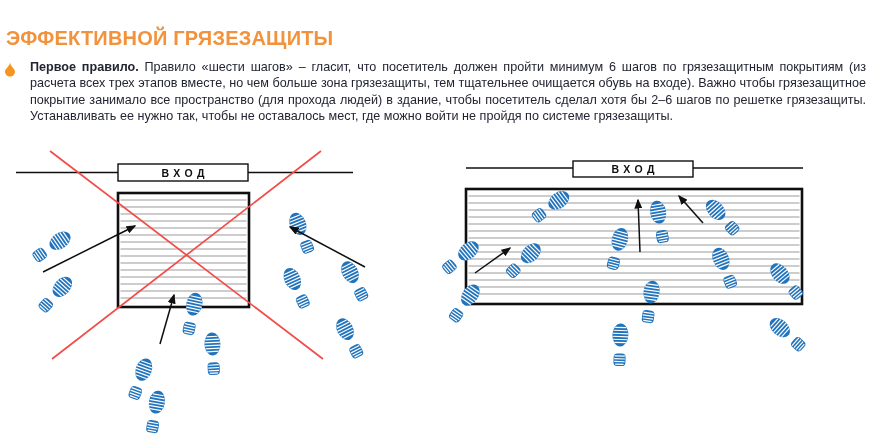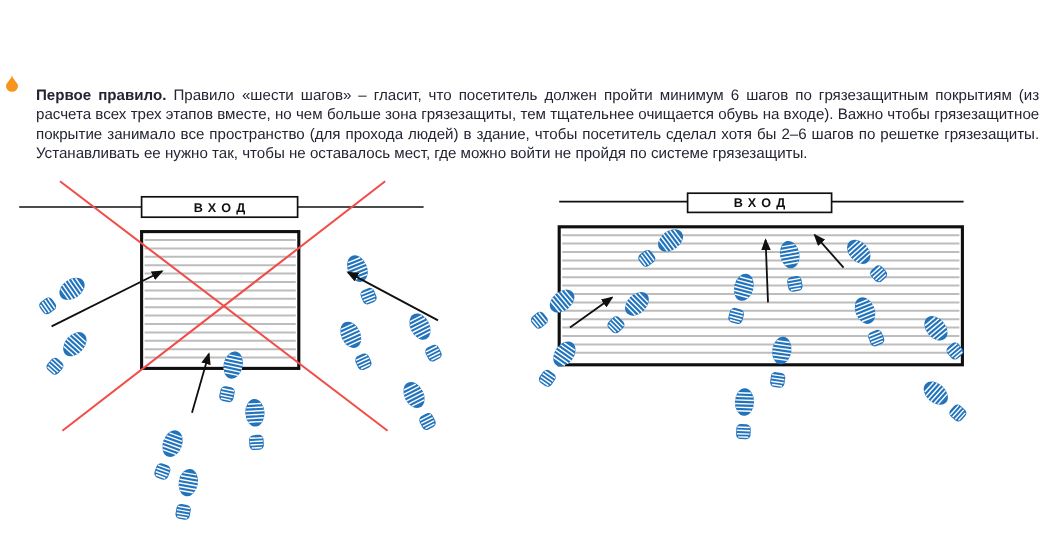--- a/index.html
+++ b/index.html
@@ -10,34 +10,34 @@
   }
   .page-title{
     position:absolute;left:6px;top:1px;margin:0;
     font-size:20px;line-height:24.5px;font-weight:bold;
     color:#F2923C;letter-spacing:.2px;
   }
   .drop-bullet{
     position:absolute;left:5px;top:62px;width:10px;height:15px;
   }
   .rule-paragraph{
-    position:absolute;left:30px;top:71px;width:836px;margin:0;
+    position:absolute;left:30px;top:59px;width:836px;margin:0;
     font-size:12.6px;line-height:16.4px;color:#232532;
     text-align:justify;hyphens:none;
   }
   .rule-paragraph b{font-weight:bold;}
   .diagram-canvas{
     position:absolute;left:0;top:148px;width:873px;height:296px;
   }
   svg text{font-family:"Liberation Sans",sans-serif;}
 </style>
 </head>
 <body>
 
-<h1 class="page-title"><br></h1>
+<h1 class="page-title"><br><span>ЭФФЕКТИВНОЙ ГРЯЗЕЗАЩИТЫ</span></h1>
 
 <svg class="drop-bullet" viewBox="0 0 12 17" aria-hidden="true">
   <path d="M6 0.2 C6.6 4.8 12 7.6 12 11.3 A6 5.6 0 0 1 0 11.3 C0 7.6 5.4 4.8 6 0.2 Z" fill="#F7941E"></path>
 </svg>
 
 <p class="rule-paragraph"><b>Первое правило.</b><span> Правило «шести шагов» – гласит, что посетитель должен пройти минимум 6 шагов по грязезащитным покрытиям (из расчета всех трех этапов вместе, но чем больше зона грязезащиты, тем тщательнее очищается обувь на входе). Важно чтобы грязезащитное покрытие занимало все пространство (для прохода людей) в здание, чтобы посетитель сделал хотя бы 2–6 шагов по решетке грязезащиты. Устанавливать ее нужно так, чтобы не оставалось мест, где можно войти не пройдя по системе грязезащиты.</span></p>
 
 <svg id="diagrams" class="diagram-canvas" viewBox="0 148 873 296">
     <defs>
       <marker id="ah" viewBox="0 0 10 8" refX="8.5" refY="4" markerWidth="10" markerHeight="8" markerUnits="userSpaceOnUse" orient="auto">

